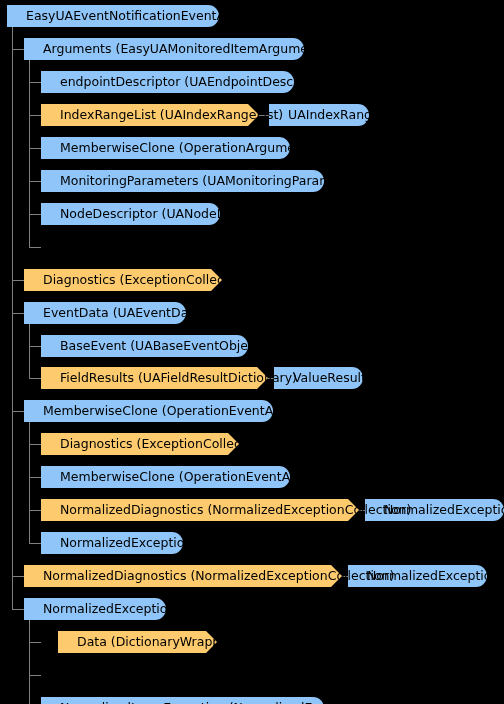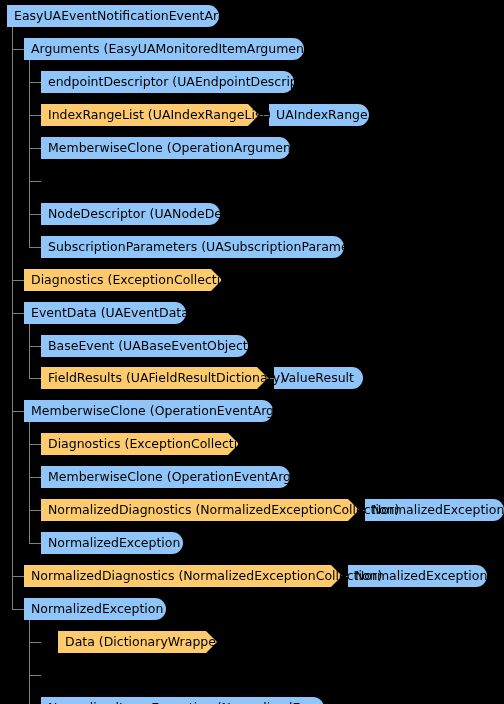--- a/index.html
+++ b/index.html
@@ -13,21 +13,21 @@
   .conn.v{width:1px;}
   .conn.h{height:1px;}
 
   .node{
     position:absolute;height:22px;line-height:22px;
     font-size:12.5px;color:#000;white-space:nowrap;
     box-sizing:border-box;
   }
   .node .lbl{
     position:relative;display:block;height:22px;line-height:22px;
-    padding-left:7px;padding-right:9px;
+    padding-left:19px;padding-right:9px;
   }
 
   
   .node.blue .body{
     position:absolute;left:0;top:0;height:22px;width:100%;
     background:#8FC5F8;border-radius:0 11px 11px 0;
   }
   
   .node.orange .body{
     position:absolute;left:0;top:0;height:22px;width:100%;
@@ -87,27 +87,27 @@
       <span class="lbl">IndexRangeList (UAIndexRangeList)</span>
     </div>
     <div class="node blue" style="left: 269px; top: 104px; width: 100px;">
       <div class="body"></div>
       <span class="lbl">UAIndexRange</span>
     </div>
     <div class="node blue" style="left: 41px; top: 137px; width: 249px;">
       <div class="body"></div>
       <span class="lbl">MemberwiseClone (OperationArguments)</span>
     </div>
+    <div class="node blue" style="left: 41px; top: 170px; width: 283px;">
+      <div class="body"></div>
+      <span class="lbl">MonitoringParameters (UAMonitoringParameters)</span>
+    </div>
     <div class="node blue" style="left: 41px; top: 203px; width: 179px;">
       <div class="body"></div>
       <span class="lbl">NodeDescriptor (UANodeDescriptor)</span>
-    </div>
-    <div class="node blue" style="left: 41px; top: 236px; width: 303px;">
-      <div class="body"></div>
-      <span class="lbl">SubscriptionParameters (UASubscriptionParameters)</span>
     </div>
     <div class="node orange" style="left: 24px; top: 269px; width: 198px;">
       <div class="body"></div>
       <span class="lbl">Diagnostics (ExceptionCollection)</span>
     </div>
     <div class="node blue" style="left: 24px; top: 302px; width: 162px;">
       <div class="body"></div>
       <span class="lbl">EventData (UAEventData)</span>
     </div>
     <div class="node blue" style="left: 41px; top: 335px; width: 207px;">

